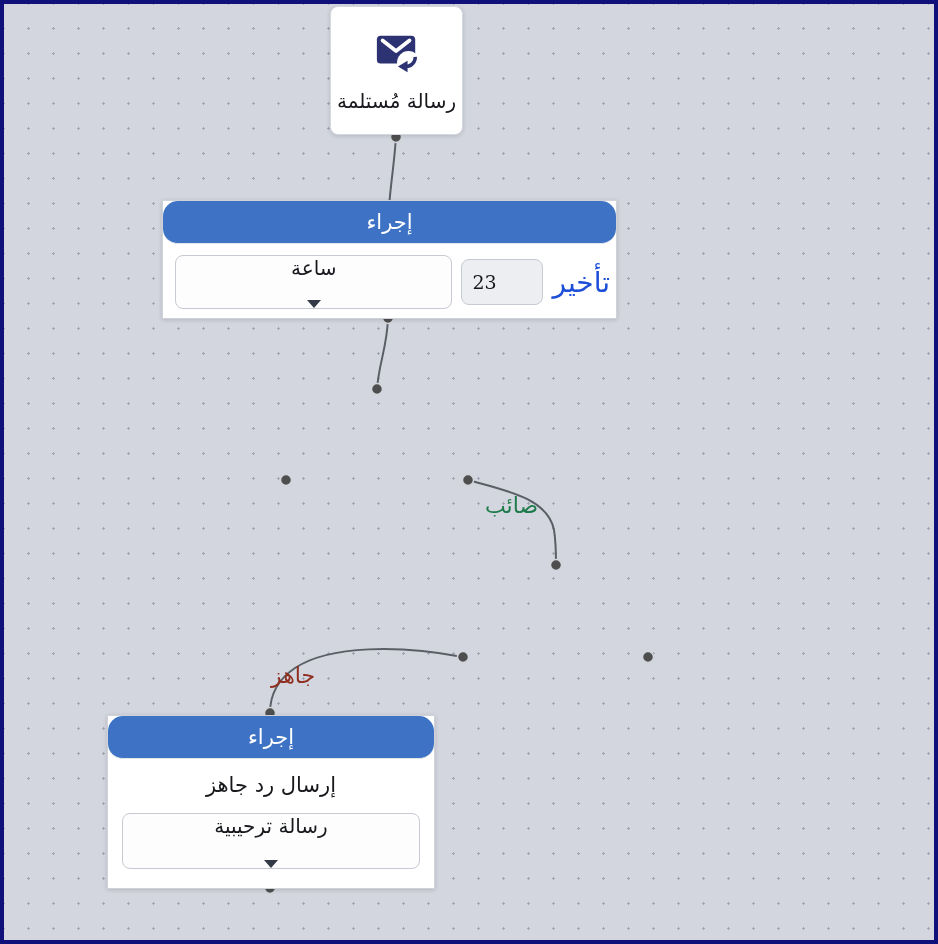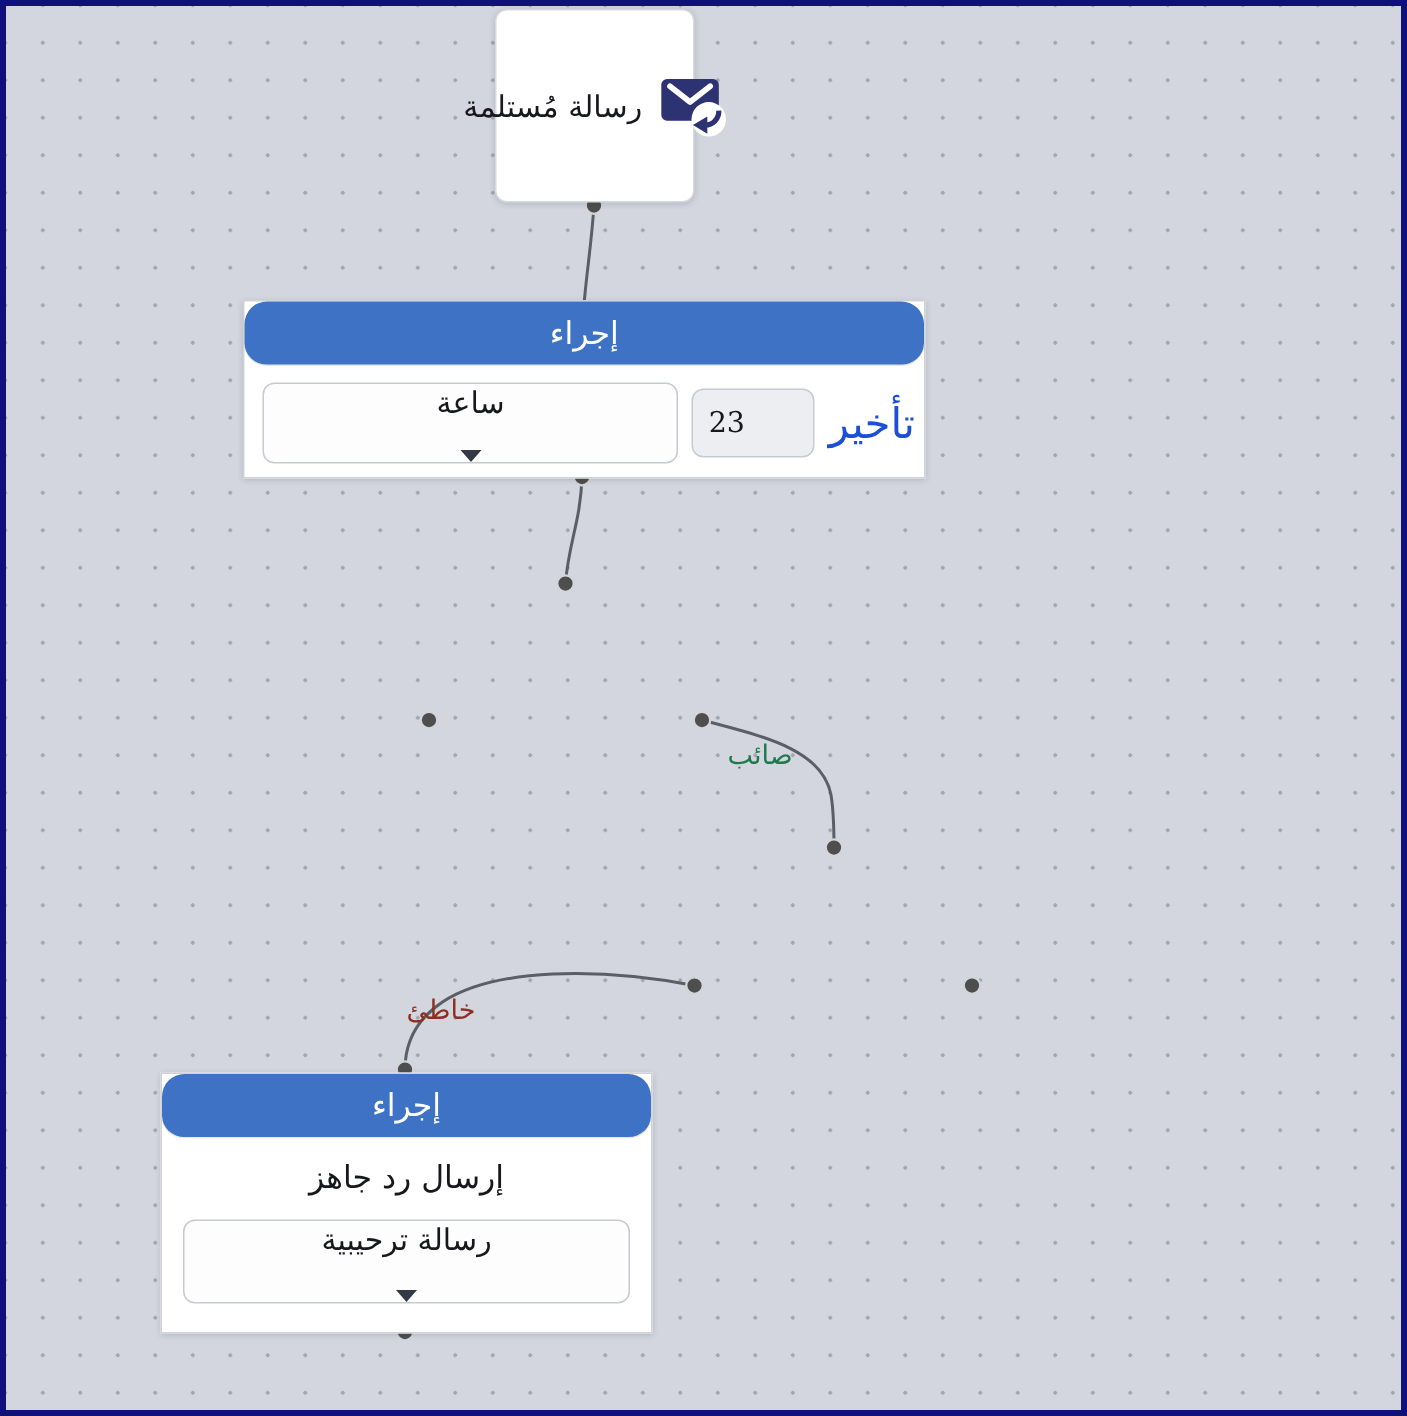--- a/index.html
+++ b/index.html
@@ -18,21 +18,21 @@
   svg.wires{position:absolute;left:0;top:0;pointer-events:none;}
   .node{position:absolute;box-sizing:border-box;}
   .card{
     background:#ffffff;
     border:1px solid #d6d9de;
     border-radius:8px;
     box-shadow:0 1px 4px rgba(40,45,60,.18);
   }
   .trigger{
     left:326px;top:2px;width:133px;height:129px;
-    display:flex;flex-direction:row;align-items:center;justify-content:center;gap:10px;
+    display:flex;flex-direction:column;align-items:center;justify-content:center;gap:10px;
   }
   .trigger-label{font-size:20px;color:#17181c;white-space:nowrap;}
   .action{
     background:#ffffff;
     border:1px solid #cfd2d7;
     box-shadow:0 1px 4px rgba(40,45,60,.18);
   }
   .action1{left:158px;top:196px;width:455px;height:119px;}
   .action2{left:103px;top:711px;width:328px;height:174px;}
   .action-header{
@@ -75,21 +75,21 @@
   .diamond-text{
     position:absolute;inset:0;
     display:flex;align-items:center;justify-content:center;text-align:center;
     font-size:15.5px;line-height:1.4;color:#17181c;
     pointer-events:none;
   }
   .d1{left:309px;top:412px;width:129px;height:129px;}
   .d1 .diamond-shape{width:129px;height:129px;}
   .d2{left:487px;top:588px;width:130px;height:130px;}
   .d2 .diamond-shape{width:130px;height:130px;}
-  .edge-label{position:absolute;font-size:18px;white-space:nowrap;}
+  .edge-label{position:absolute;font-size:22px;white-space:nowrap;}
   .edge-true{left:481px;top:489px;color:#1d7a4a;}
   .edge-false{left:267px;top:659px;color:#8f2d1f;}
 </style>
 </head>
 <body>
 
 <div class="frame">
 
   <svg class="wires" width="930" height="936" viewBox="0 0 930 936">
     <g stroke="#5a5f66" stroke-width="2" fill="none" stroke-linecap="round">
@@ -135,21 +135,21 @@
         <span class="select-value">ساعة</span>
         <span class="caret"></span>
       </div>
     </div>
   </div>
 
 
   <div class="edge-label edge-true">صائب</div>
 
 
-  <div class="edge-label edge-false">خاطئ</div>
+  <div class="edge-label edge-false">جاهز</div>
 
   <div class="node action action2">
     <div class="action-header">إجراء</div>
     <div class="body-text">إرسال رد جاهز</div>
     <div class="select">
       <span class="select-value">رسالة ترحيبية</span>
       <span class="caret"></span>
     </div>
   </div>
 

